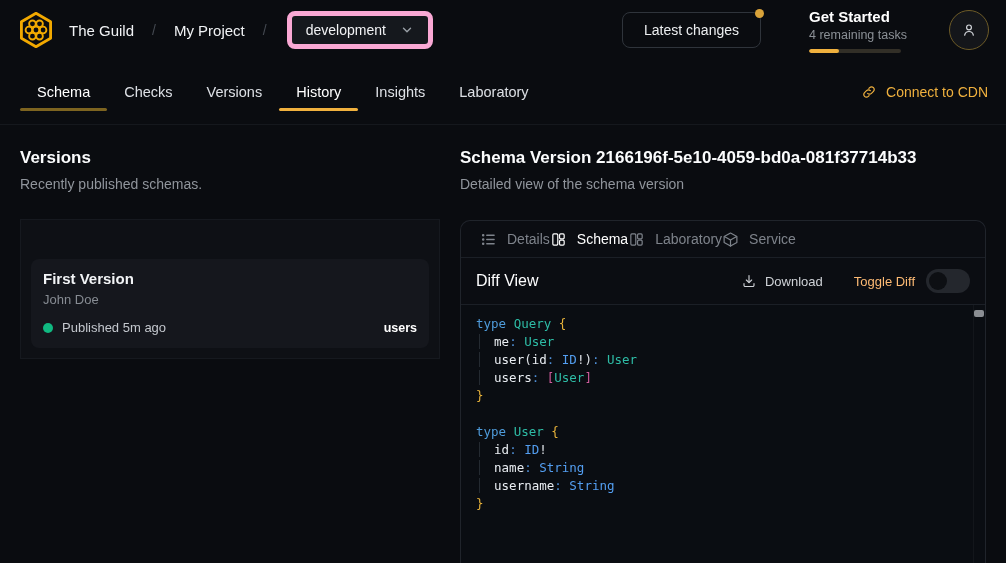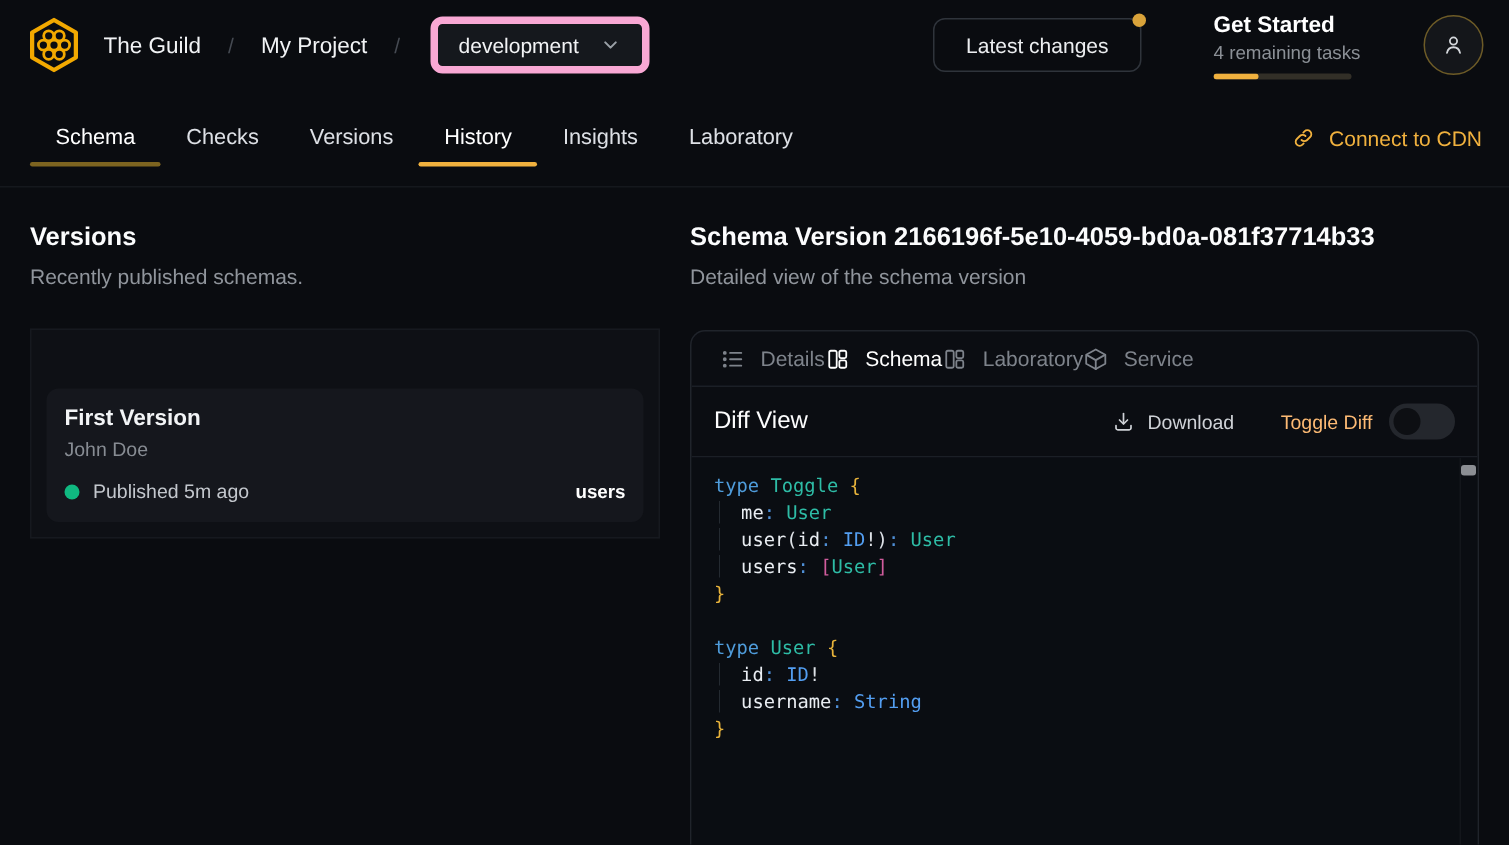--- a/index.html
+++ b/index.html
@@ -277,28 +277,29 @@
           </button>
           <span class="toggle-label">Toggle Diff</span>
           <div class="switch">
             <div class="knob"></div>
           </div>
         </div>
       </div>
 
       <div class="code-area">
         <div id="code-block">
-            <div class="code-line"><span class="tok-kw">type</span><span class="tok-pl"> </span><span class="tok-tn">Toggle</span><span class="tok-pl"> </span><span class="tok-br">{</span></div>
+            <div class="code-line"><span class="tok-kw">type</span><span class="tok-pl"> </span><span class="tok-tn">Query</span><span class="tok-pl"> </span><span class="tok-br">{</span></div>
             <div class="code-line"><span class="tok-ig">  </span><span class="tok-fd">me</span><span class="tok-pn">:</span><span class="tok-pl"> </span><span class="tok-tn">User</span></div>
             <div class="code-line"><span class="tok-ig">  </span><span class="tok-fd">user</span><span class="tok-pl">(</span><span class="tok-fd">id</span><span class="tok-pn">:</span><span class="tok-pl"> </span><span class="tok-sc">ID</span><span class="tok-pl">!)</span><span class="tok-pn">:</span><span class="tok-pl"> </span><span class="tok-tn">User</span></div>
             <div class="code-line"><span class="tok-ig">  </span><span class="tok-fd">users</span><span class="tok-pn">:</span><span class="tok-pl"> </span><span class="tok-bk">[</span><span class="tok-tn">User</span><span class="tok-bk">]</span></div>
             <div class="code-line"><span class="tok-br">}</span></div>
             <div class="code-line"></div>
             <div class="code-line"><span class="tok-kw">type</span><span class="tok-pl"> </span><span class="tok-tn">User</span><span class="tok-pl"> </span><span class="tok-br">{</span></div>
             <div class="code-line"><span class="tok-ig">  </span><span class="tok-fd">id</span><span class="tok-pn">:</span><span class="tok-pl"> </span><span class="tok-sc">ID</span><span class="tok-pl">!</span></div>
+            <div class="code-line"><span class="tok-ig">  </span><span class="tok-fd">name</span><span class="tok-pn">:</span><span class="tok-pl"> </span><span class="tok-sc">String</span></div>
             <div class="code-line"><span class="tok-ig">  </span><span class="tok-fd">username</span><span class="tok-pn">:</span><span class="tok-pl"> </span><span class="tok-sc">String</span></div>
             <div class="code-line"><span class="tok-br">}</span></div>
           </div>
         <div class="scroll-track">
           <div class="scroll-thumb"></div>
         </div>
       </div>
     </div>
   </div>
 </div>

